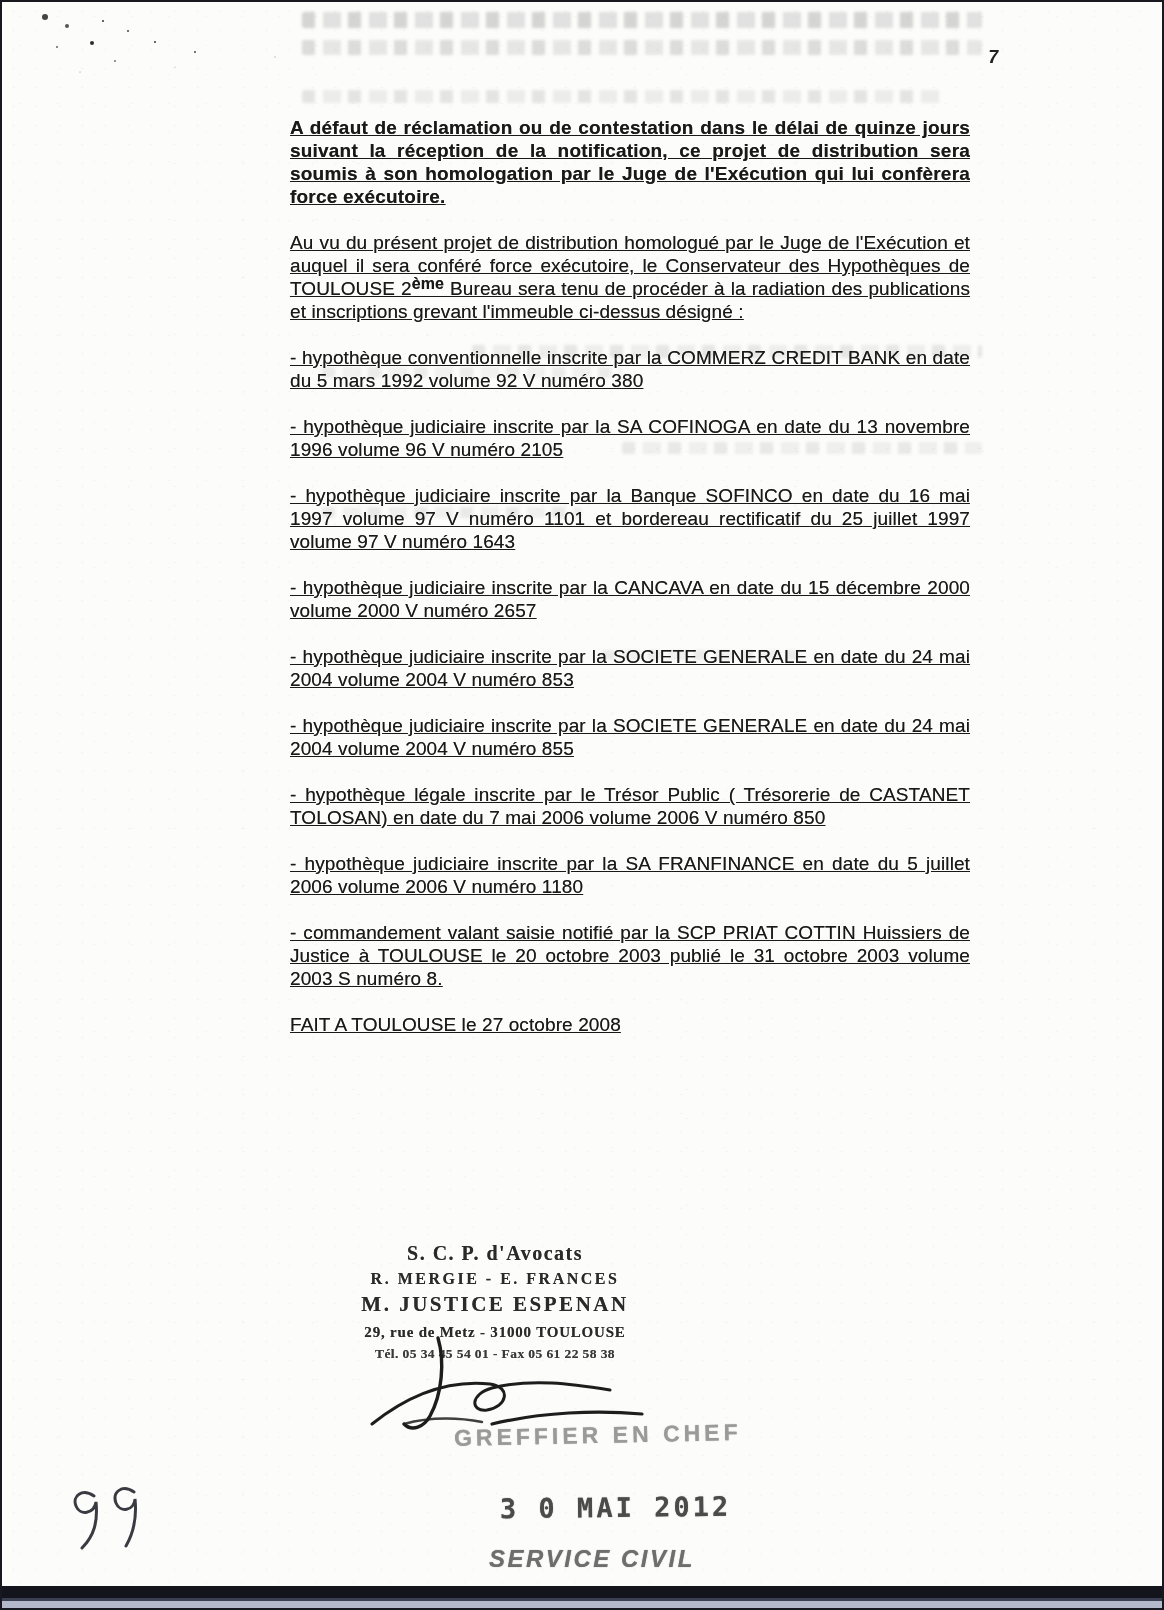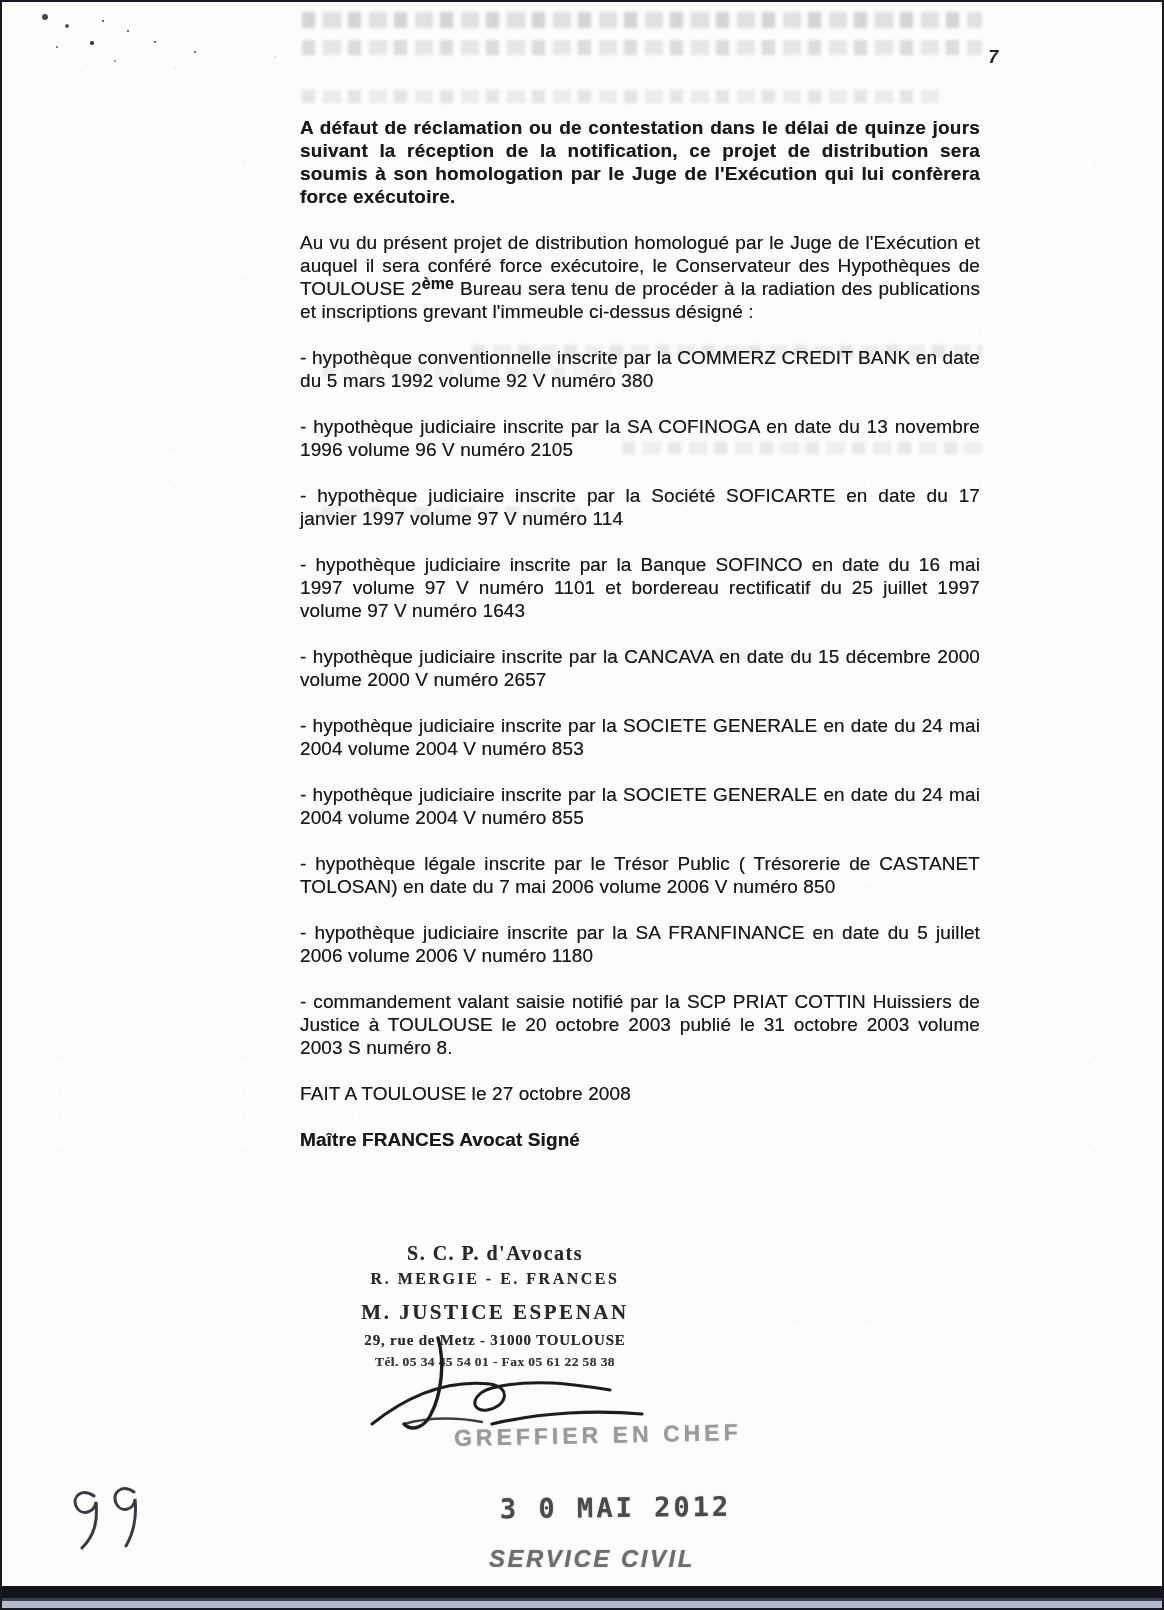--- a/index.html
+++ b/index.html
@@ -37,42 +37,43 @@
     filter:blur(1.6px);
     border-radius:2px;
   }
   
   .page-number{
     position:absolute;left:986px;top:44px;
     font-size:19px;font-weight:bold;color:#222;
     transform:skewX(-8deg);
   }
   .content{
-    position:absolute;left:298px;top:114px;width:680px;
+    position:absolute;left:288px;top:114px;width:680px;
     font-size:19px;line-height:23px;
     text-align:justify;
     text-shadow:0 0 0.5px rgba(25,25,25,0.65);
     letter-spacing:0.1px;
+    text-decoration:underline;
   }
   .content p{margin:0 0 23px 0;}
   .para-bold{font-weight:bold;letter-spacing:0.2px;}
   sup{font-size:16px;font-weight:bold;vertical-align:6px;line-height:0;}
   .fait{margin-top:10px;}
   .avocat-line{font-weight:bold;margin-top:50px;}
   
   .scp-stamp{
     position:absolute;left:318px;top:1240px;width:350px;
     text-align:center;
     font-family:"Liberation Serif", serif;
     color:#2a2a2a;
     text-shadow:0 0 0.6px rgba(40,40,40,0.6);
   }
   .scp-line1{font-size:20px;font-weight:bold;letter-spacing:1.5px;}
   .scp-line2{font-size:16px;font-weight:bold;letter-spacing:2.5px;margin-top:5px;}
-  .scp-line3{font-size:21px;font-weight:bold;letter-spacing:2.5px;margin-top:12px;}
+  .scp-line3{font-size:21px;font-weight:bold;letter-spacing:2.5px;margin-top:4px;}
   .scp-line4{font-size:15px;font-weight:bold;letter-spacing:0.8px;margin-top:7px;}
   .scp-line5{font-size:13.5px;font-weight:bold;letter-spacing:0.4px;margin-top:5px;color:#3a3a3a;}
   .sig-svg{position:absolute;left:340px;top:1330px;pointer-events:none;}
   
   .greffier{
     position:absolute;left:452px;top:1420px;
     font-size:23px;font-weight:bold;letter-spacing:4px;
     color:#9a9a9a;transform:rotate(-1.2deg);
     text-shadow:0 0 1px rgba(150,150,150,0.8);
   }
@@ -107,30 +108,28 @@
   <div class="ghost" style="left:320px;top:505px;width:260px;height:11px;opacity:.45;"></div>
   <div class="ghost" style="left:600px;top:648px;width:200px;height:10px;opacity:.4;"></div>
 
   <div class="page-number">7</div>
 
   <div class="content">
     <p class="para-bold">A défaut de réclamation ou de contestation dans le délai de quinze jours suivant la réception de la notification, ce projet de distribution sera soumis à son homologation par le Juge de l'Exécution qui lui confèrera force exécutoire.</p>
     <p><span>Au vu du présent projet de distribution homologué par le Juge de l'Exécution et auquel il sera conféré force exécutoire, le Conservateur des Hypothèques de TOULOUSE 2</span><sup>ème</sup><span> Bureau sera tenu de procéder à la radiation des publications et inscriptions grevant l'immeuble ci-dessus désigné :</span></p>
     <p>- hypothèque conventionnelle inscrite par la COMMERZ CREDIT BANK en date du 5 mars 1992 volume 92 V numéro 380</p>
     <p>- hypothèque judiciaire inscrite par la SA COFINOGA en date du 13 novembre 1996 volume 96 V numéro 2105</p>
-    <p>- hypothèque judiciaire inscrite par la Société SOFICARTE en date du 17 janvier 1997 volume 97 V numéro 114</p>
     <p>- hypothèque judiciaire inscrite par la Banque SOFINCO en date du 16 mai 1997 volume 97 V numéro 1101 et bordereau rectificatif du 25 juillet 1997 volume 97 V numéro 1643</p>
     <p>- hypothèque judiciaire inscrite par la CANCAVA en date du 15 décembre 2000 volume 2000 V numéro 2657</p>
     <p>- hypothèque judiciaire inscrite par la SOCIETE GENERALE en date du 24 mai 2004 volume 2004 V numéro 853</p>
     <p>- hypothèque judiciaire inscrite par la SOCIETE GENERALE en date du 24 mai 2004 volume 2004 V numéro 855</p>
     <p>- hypothèque légale inscrite par le Trésor Public ( Trésorerie de CASTANET TOLOSAN) en date du 7 mai 2006 volume 2006 V numéro 850</p>
     <p>- hypothèque judiciaire inscrite par la SA FRANFINANCE en date du 5 juillet 2006 volume 2006 V numéro 1180</p>
     <p>- commandement valant saisie notifié par la SCP PRIAT COTTIN Huissiers de Justice à TOULOUSE le 20 octobre 2003 publié le 31 octobre 2003 volume 2003 S numéro 8.</p>
     <p class="fait">FAIT A TOULOUSE le 27 octobre 2008</p>
-    <p class="avocat-line">Maître FRANCES Avocat Signé</p>
   </div>
 
   <div class="scp-stamp">
     <div class="scp-line1">S. C. P. d'Avocats</div>
     <div class="scp-line2">R. MERGIE - E. FRANCES</div>
     <div class="scp-line3">M. JUSTICE ESPENAN</div>
     <div class="scp-line4">29, rue de Metz - 31000 TOULOUSE</div>
     <div class="scp-line5">Tél. 05 34 45 54 01 - Fax 05 61 22 58 38</div>
   </div>
 

